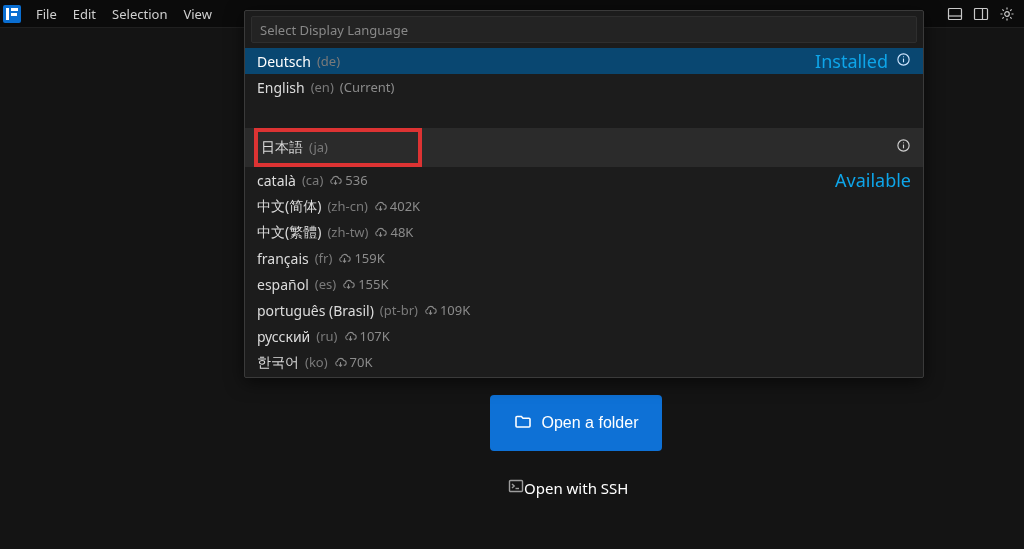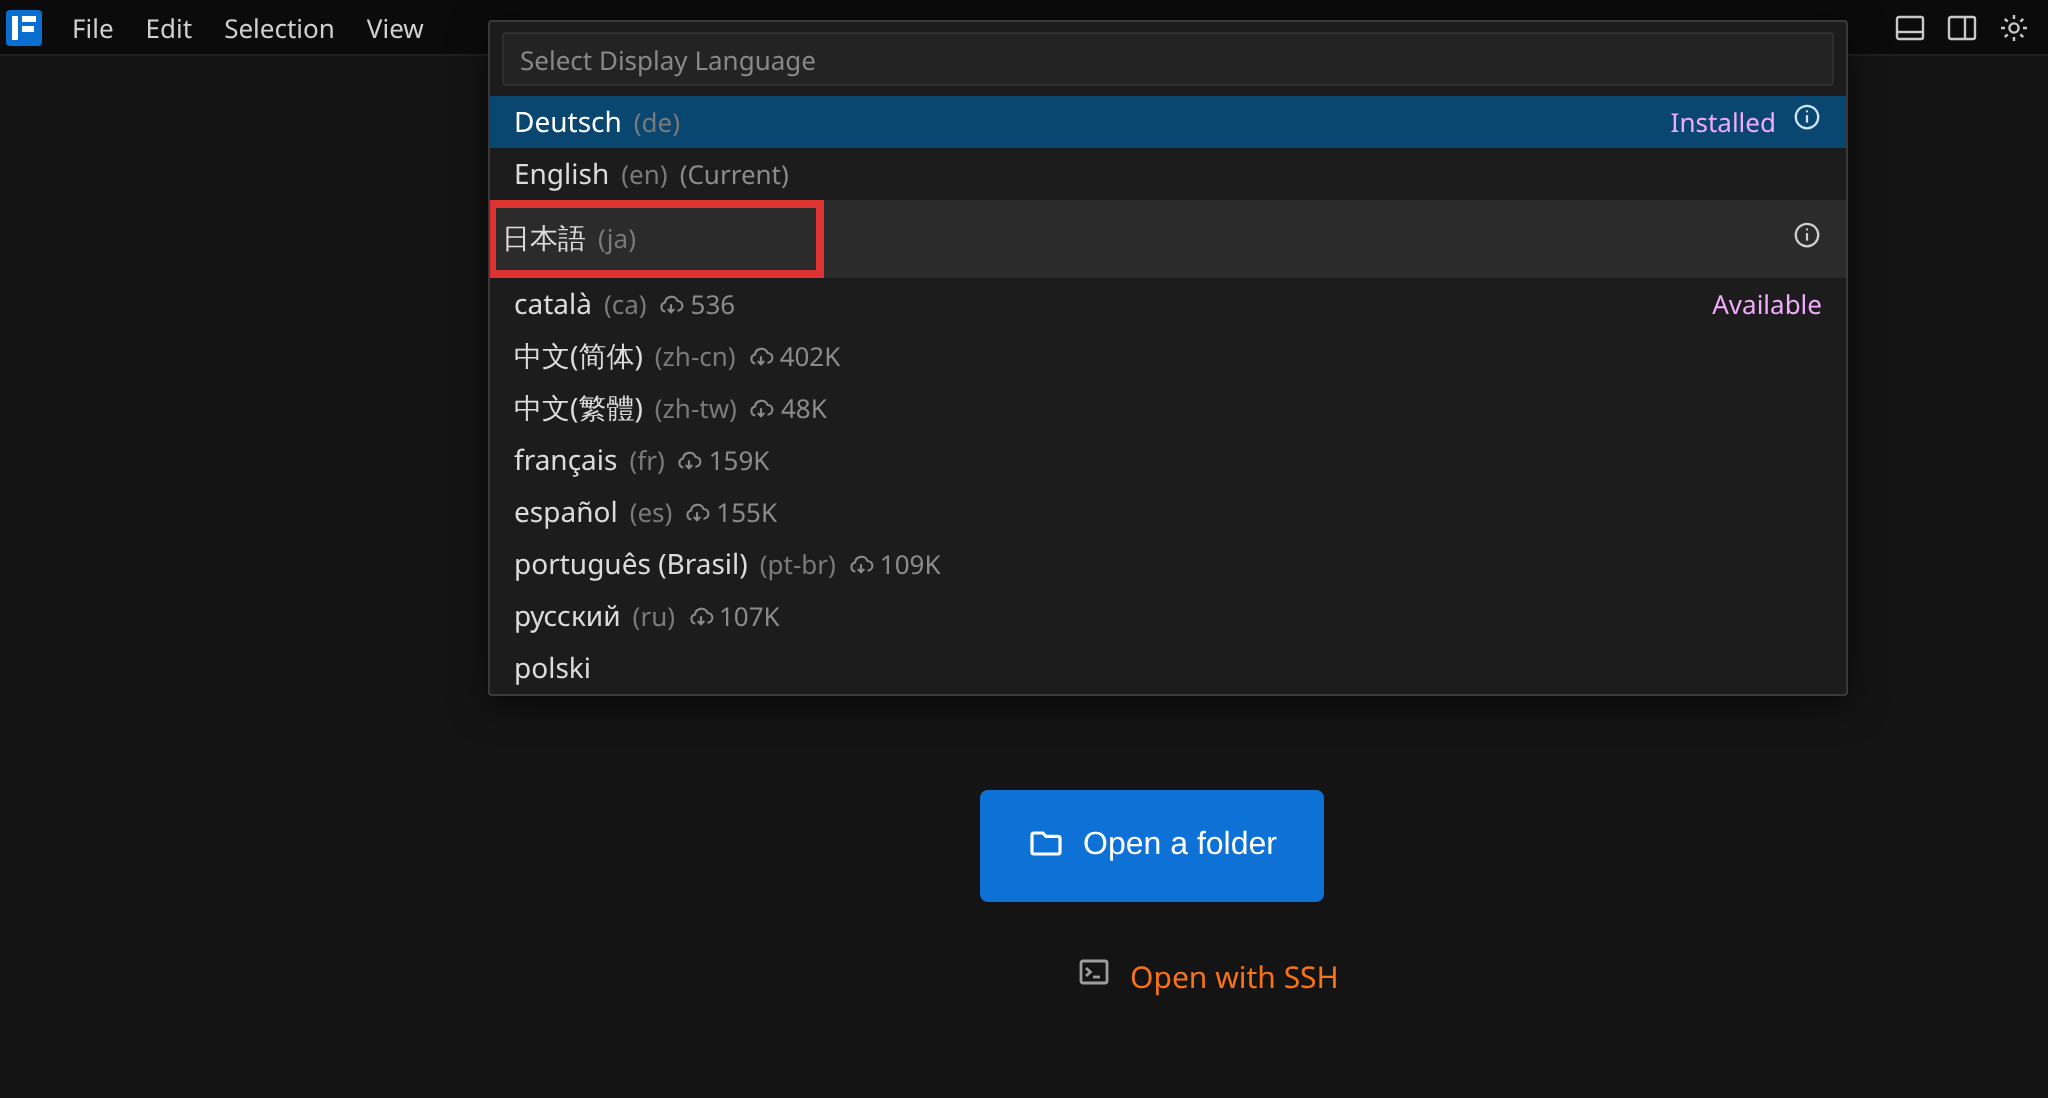--- a/index.html
+++ b/index.html
@@ -95,22 +95,22 @@
     .qp-row .name { color: #dcdcdc; }
     .qp-row .code { color: #7a7a7a; margin-left: 6px; font-size: 13px;}
     .qp-row .extra { color: #8b8b8b; margin-left: 6px; font-size: 13px;}
     .qp-row .dl { display:inline-flex; align-items:center; margin-left:6px; color:#8b8b8b; font-size:13px;}
     .qp-row .dl svg { margin-right:3px; }
     .qp-row .right { margin-left: auto; display: flex; align-items:center; gap:8px;}
     .qp-row.selected { background: #094771; }
     .qp-row.selected .name { color:#fff; }
     .qp-row.hover { background: #2b2b2b; }
     .qp-section-label {
-      color: #f0abfc;
-      font-size: 13px;
+      color: #0ea5e9;
+      font-size: 18px;
     }
     .highlight-box {
       border: 4px solid #d33;
       margin: -1px 0 0 -7px;
       padding: 0 0 0 3px;
       height: 39px;
       display: flex;
       align-items: center;
       width: 168px;
     }
@@ -137,26 +137,24 @@
       align-items: center;
       justify-content: center;
       gap: 10px;
       font-size: 16px;
       cursor: pointer;
     }
     .secondary-button {
       position: absolute;
       left: 508px;
       top: 450px;
-      color: #f97316;
-      display: flex;
-      align-items: center;
-      gap: 10px;
+      color: #ffffff;
+      display: flex;
+      align-items: center;
       font-size: 15px;
-      margin-left: 31px;
     }
 
     svg { flex-shrink: 0; }
   </style>
 </head>
 <body>
 
 <div class="titlebar">
   <div class="app-icon">
     <svg width="18" height="18" viewBox="0 0 18 18">
@@ -216,21 +214,21 @@
               <line x1="8" y1="7" x2="8" y2="11"></line>
               <circle cx="8" cy="5" r="0.6" fill="currentColor" stroke="none"></circle>
             </svg></span>
         </span>
       </div>
       <div class="qp-row">
         <span class="name">English</span>
         <span class="code">(en)</span>
         <span class="extra">(Current)</span>
       </div>
-      <div class="qp-row hover" style="height: 39px; padding-left: 6px;">
+      <div class="qp-row hover" style="height: 39px; padding-left: 16px; margin-top: 28px;">
         <div class="highlight-box">
           <span class="name">日本語</span>
           <span class="code">(ja)</span>
         </div>
         <span class="right">
           <span style="color: rgb(207, 207, 207);"><svg width="15" height="15" viewBox="0 0 16 16" fill="none" stroke="currentColor" stroke-width="1.2">
               <circle cx="8" cy="8" r="6"></circle>
               <line x1="8" y1="7" x2="8" y2="11"></line>
               <circle cx="8" cy="5" r="0.6" fill="currentColor" stroke="none"></circle>
             </svg></span>
@@ -314,20 +312,32 @@
       <div class="qp-row">
         <span class="name">русский</span>
         <span class="code">(ru)</span>
         <span class="dl">
           <svg width="13" height="13" viewBox="0 0 16 16" fill="none" stroke="#8b8b8b" stroke-width="1.3">
             <path d="M12 11.5a3 3 0 0 0 0-6 4 4 0 0 0-7.7 1A2.8 2.8 0 0 0 4.5 12"></path>
             <path d="M8 7.5v5"></path>
             <path d="M6 10.5l2 2 2-2"></path>
           </svg>
           <span>107K</span>
+        </span>
+      </div>
+      <div class="qp-row">
+        <span class="name">한국어</span>
+        <span class="code">(ko)</span>
+        <span class="dl">
+          <svg width="13" height="13" viewBox="0 0 16 16" fill="none" stroke="#8b8b8b" stroke-width="1.3">
+            <path d="M12 11.5a3 3 0 0 0 0-6 4 4 0 0 0-7.7 1A2.8 2.8 0 0 0 4.5 12"></path>
+            <path d="M8 7.5v5"></path>
+            <path d="M6 10.5l2 2 2-2"></path>
+          </svg>
+          <span>70K</span>
         </span>
       </div>
       <div class="qp-row">
         <span class="name">polski</span>
       </div>
     </div>
 </div>
 
 <div class="main-area">
   <button class="cta-button">

